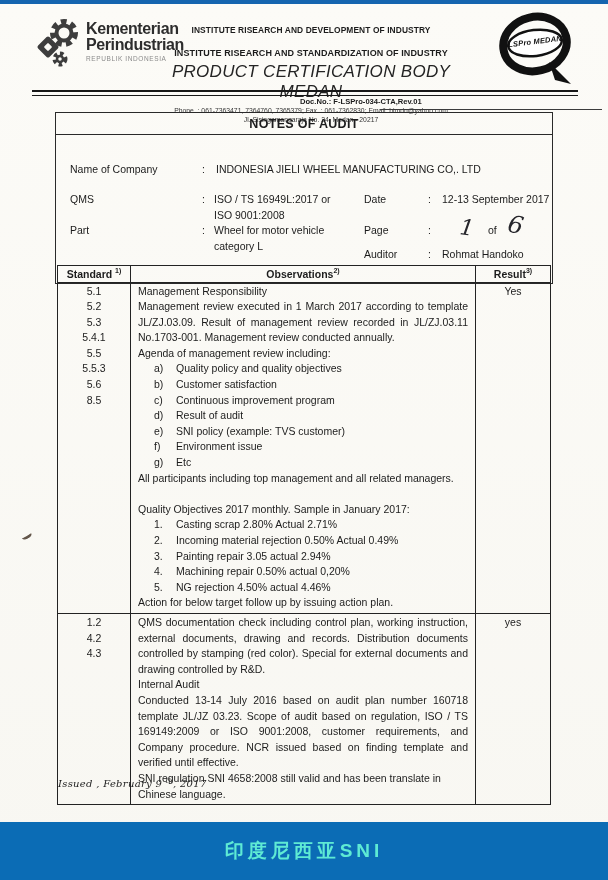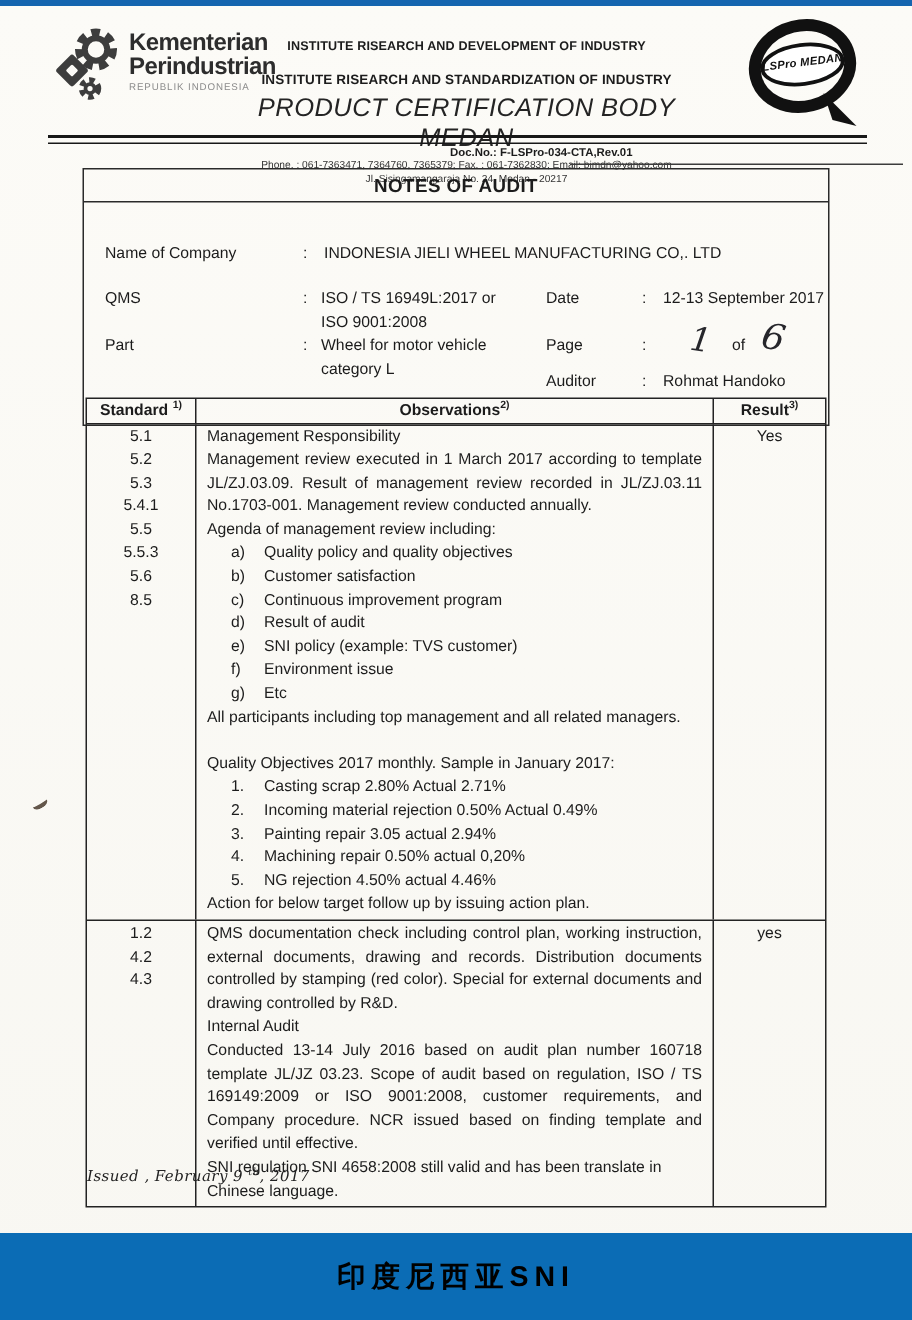--- a/index.html
+++ b/index.html
@@ -68,21 +68,21 @@
 
   .issued { position:absolute; left:58px; top:777px; font-family:"DejaVu Serif", serif;
     font-style:italic; font-size:10px; letter-spacing:0.3px; color:#222; }
   .issued sup { font-size:6.5px; }
 
   .artifact { position:absolute; left:21px; top:532px; width:11px; height:7px;
     border-bottom:3px solid #4a3b2e; border-radius:60%; transform:rotate(-30deg); opacity:0.85; }
 
   .footer-bar { position:absolute; left:0; top:822px; width:608px; height:58px;
     background:#0b6cb5; display:flex; align-items:center; justify-content:center; }
-  .footer-text { color:#000000; font-weight:bold; font-size:19px; letter-spacing:4px;
+  .footer-text { color:#5eead4; font-weight:bold; font-size:19px; letter-spacing:4px;
     font-family:"Liberation Sans", sans-serif; }
 </style>
 </head>
 <body>
 
 <div class="top-line" style="background: rgb(21, 101, 175);"></div>
 
 <div class="ministry-logo">
   <svg width="46" height="50" viewBox="0 0 46 50">
     <g fill="none" stroke="#3d3d3d">

